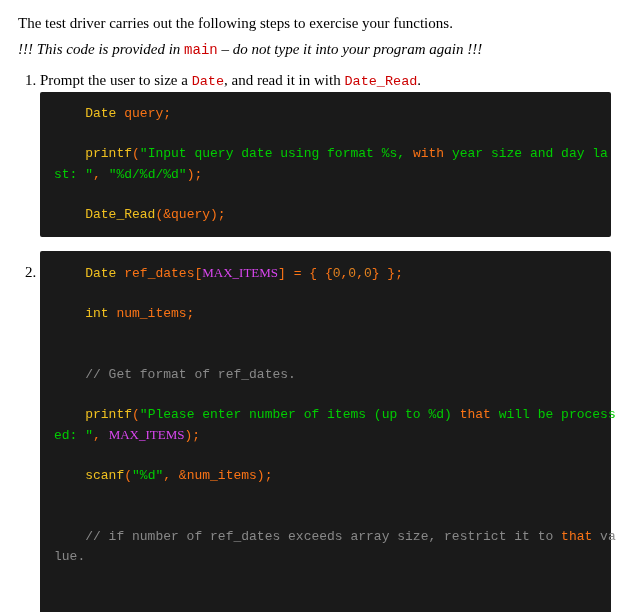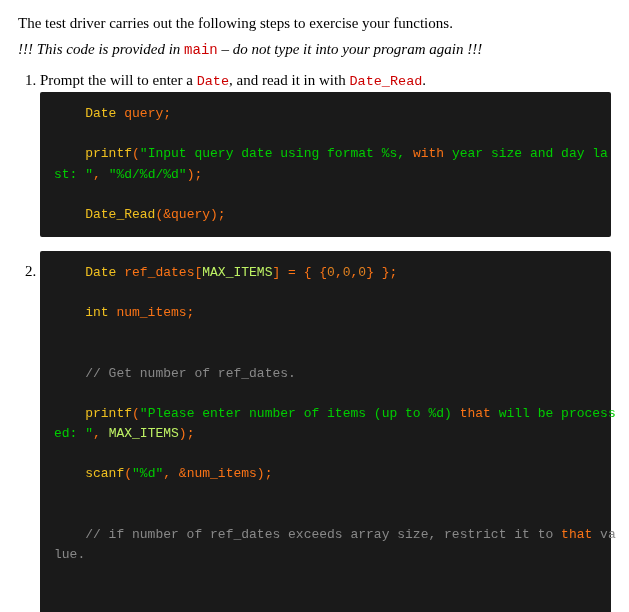--- a/index.html
+++ b/index.html
@@ -47,57 +47,57 @@
       margin-bottom: 14px;
       line-height: 1.55;
       white-space: pre;
       border-radius: 2px;
     }
     
     .c-white { color: #f97316; }
     .c-yellow { color: #f0c020; }
     .c-green { color: #00cc00; }
     .c-orange { color: #e08020; }
-    .c-cyan { color: #bef264; }
+    .c-cyan { color: #d946ef; font-family: Liberation Serif, serif; }
     .c-comment { color: #888888; }
     ol {
       margin-left: 22px;
     }
     ol li {
       margin-bottom: 8px;
     }
   </style>
 </head>
 <body>
 
 <p class="intro-text">The test driver carries out the following steps to exercise your functions.</p>
 <p class="italic-line">
   <span>!!! This code is provided in </span><span class="main-word">main</span><span> – do not type it into your program again !!!</span>
 </p>
 
 <ol>
   <li>
     <span class="step-label">
-      <span>Prompt the will to enter a </span><span class="code-red">Date</span><span>, and read it in with </span><span class="code-red">Date_Read</span><span>.</span>
+      <span>Prompt the user to size a </span><span class="code-red">Date</span><span>, and read it in with </span><span class="code-red">Date_Read</span><span>.</span>
     </span>
     <div class="code-block"><span class="c-yellow">    Date</span><span class="c-white"> query;</span>
 
 <span class="c-yellow">    printf</span><span class="c-white">(</span><span class="c-green">"Input query date using format %s, </span><span class="c-white">with</span><span class="c-green"> year size and day la</span>
 <span class="c-green">st: "</span><span class="c-white">, </span><span class="c-green">"%d/%d/%d"</span><span class="c-white">);</span>
 
 <span class="c-yellow">    Date_Read</span><span class="c-white">(&amp;query);</span></div>
   </li>
 
   <li>
     <div class="code-block"><span class="c-yellow">    Date</span><span class="c-white"> ref_dates[</span><span class="c-cyan">MAX_ITEMS</span><span class="c-white">] = { {</span><span class="c-orange">0</span><span class="c-white">,</span><span class="c-orange">0</span><span class="c-white">,</span><span class="c-orange">0</span><span class="c-white">} };</span>
 
 <span class="c-yellow">    int</span><span class="c-white"> num_items;</span>
 
 
-<span class="c-comment">    // Get number of ref_dates.</span>
+<span class="c-comment">    // Get format of ref_dates.</span>
 
 <span class="c-yellow">    printf</span><span class="c-white">(</span><span class="c-green">"Please enter number of items (up to %d) </span><span class="c-white">that</span><span class="c-green"> will be process</span>
 <span class="c-green">ed: "</span><span class="c-white">, </span><span class="c-cyan">MAX_ITEMS</span><span class="c-white">);</span>
 
 <span class="c-yellow">    scanf</span><span class="c-white">(</span><span class="c-green">"%d"</span><span class="c-white">, &amp;num_items);</span>
 
 
 <span class="c-comment">    // if number of ref_dates exceeds array size, restrict it to </span><span class="c-white">that</span><span class="c-comment"> va</span>
 <span class="c-comment">lue.</span>
 

